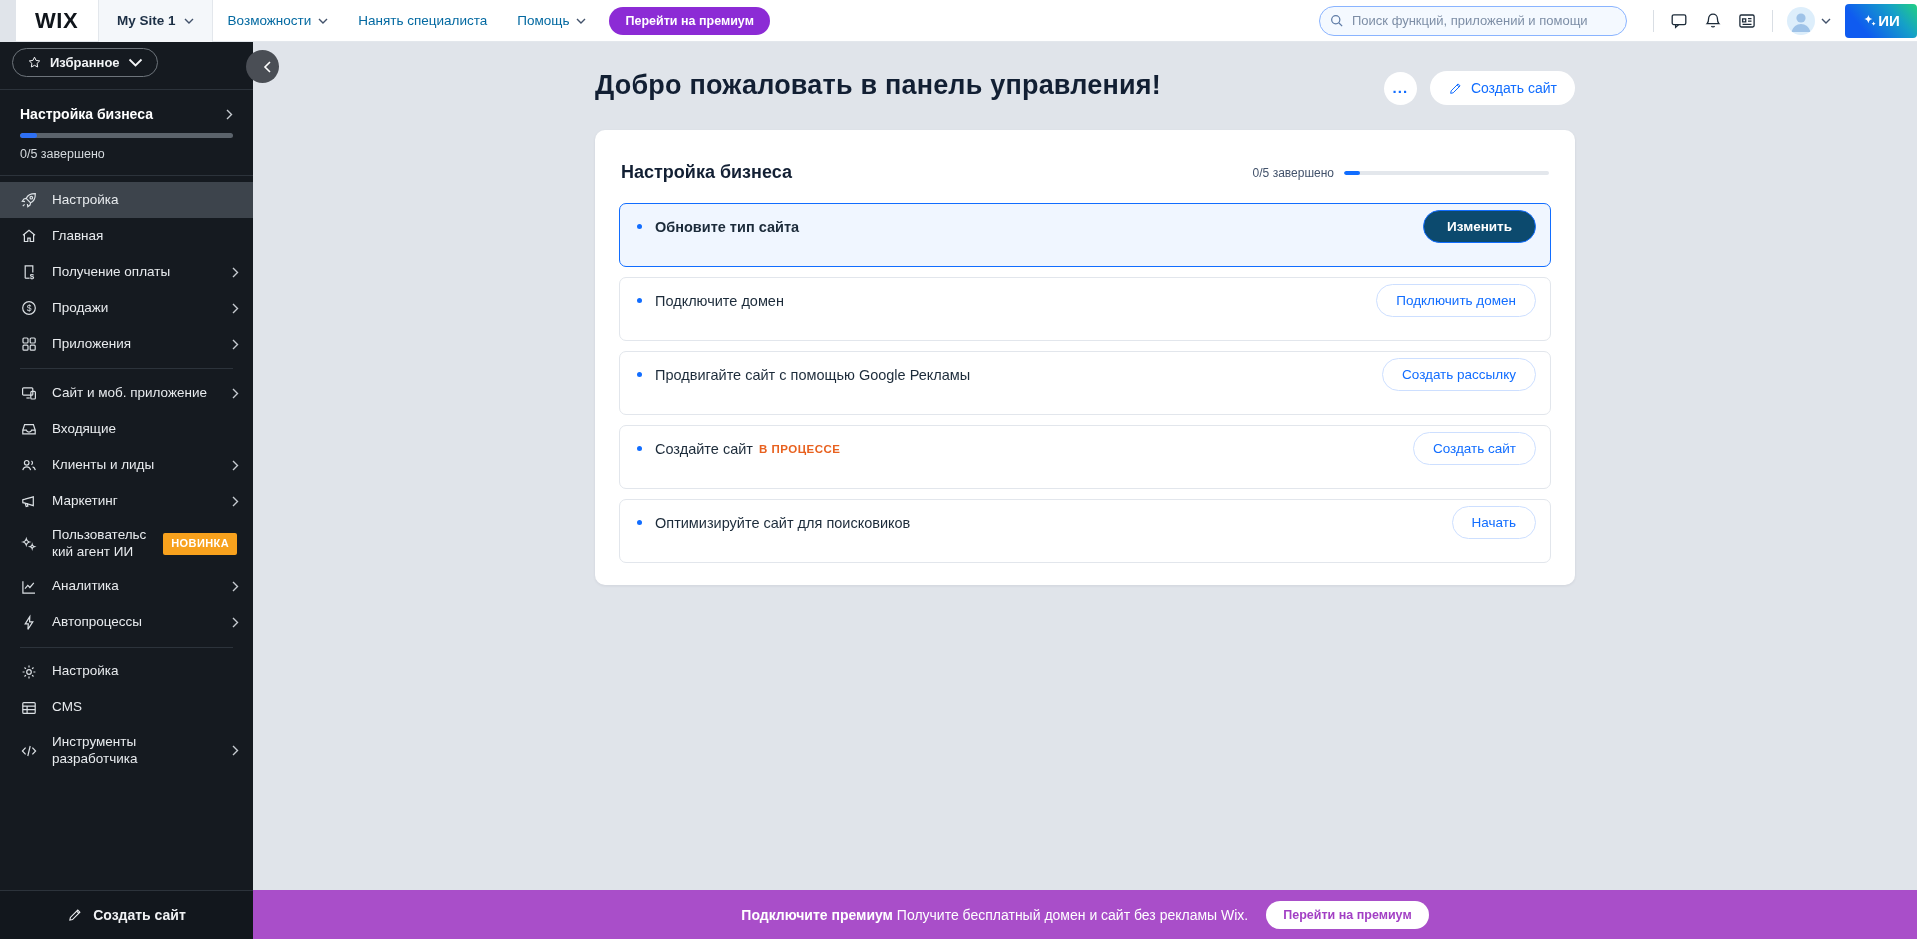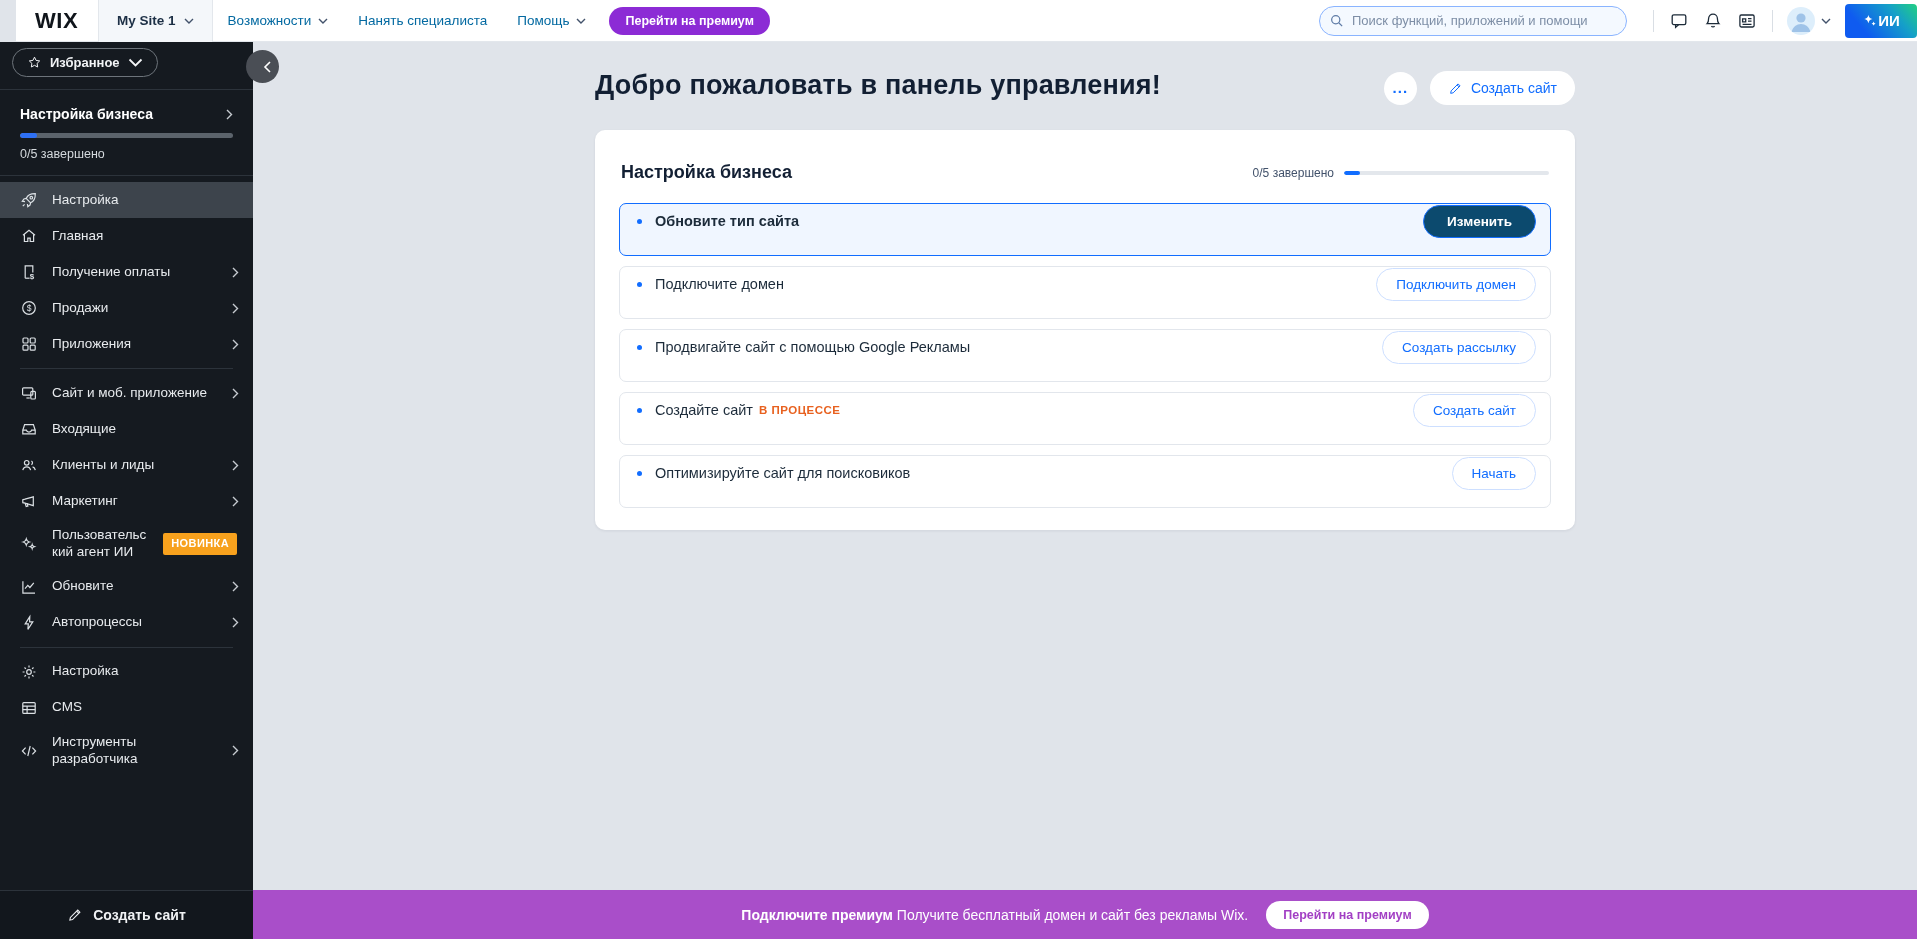--- a/index.html
+++ b/index.html
@@ -98,21 +98,21 @@
   .card { margin-top:25px; background:#fff; border-radius:10px; padding:24px 24px 22px 24px;
           box-shadow:0 1px 3px rgba(20,30,50,.08); }
   .card-head { display:flex; align-items:center; justify-content:space-between; padding:8px 2px 20px 2px; }
   .card-title { font-size:18px; font-weight:700; color:#121f33; }
   .card-progress { display:flex; align-items:center; gap:10px; }
   .card-progress-label { font-size:12px; color:#42526b; }
   .card-track { width:205px; height:4px; border-radius:2px; background:#e3e7ec; overflow:hidden; }
   .card-track > div { height:100%; background:#116dff; border-radius:2px; }
 
   .task-row { display:flex; align-items:center; border:1px solid #e2e6ec; border-radius:7px;
-              background:#fff; height:53px; padding:0 14px 17px 17px; margin-bottom:10px; cursor:pointer; }
+              background:#fff; height:64px; padding:0 14px 17px 17px; margin-bottom:10px; cursor:pointer; }
   .task-row.active { background:#f0f6ff; border-color:#116dff; }
   .task-row:last-child { margin-bottom:0; }
   .task-dot { width:5px; height:5px; border-radius:50%; background:#116dff; margin-right:13px; flex:0 0 auto; }
   .task-label { font-size:14.5px; color:#1c2b3a; }
   .task-row.active .task-label { font-weight:700; }
   .task-status { font-size:11.5px; font-weight:700; letter-spacing:.5px; color:#e8611f; margin-left:6px; }
   .task-spacer { flex:1; }
   .task-btn { font-family:inherit; font-size:13.5px; border-radius:17px; padding:8px 19px; cursor:pointer; }
   .task-btn.outline { background:#fff; border:1px solid #cddfff; color:#116dff; }
   .task-btn.filled { background:#0c4a6e; border:1px solid #116dff; color:#fff; font-weight:600; padding:8px 23px; }
@@ -363,21 +363,21 @@
         <span class="s-label breakall">Пользовательский агент ИИ</span>
         <span class="s-badge">НОВИНКА</span>
       </div>
       <div class="s-item">
         <span class="s-ico">
             <svg viewBox="0 0 18 18">
               <path d="M2.9 3.2v11.9H15"></path>
               <path d="M5 10.6l2.8-3.2 2.1 2.1 3.9-4.6"></path>
             </svg>
           </span>
-        <span class="s-label">Обновите</span>
+        <span class="s-label">Аналитика</span>
         <svg class="s-chev" viewBox="0 0 7 11">
             <path d="M1 1l4.5 4.5L1 10"></path>
           </svg>
       </div>
       <div class="s-item">
         <span class="s-ico">
             <svg viewBox="0 0 18 18">
               <path d="M9.8 2.6L5.2 9.9h3.1L7.9 15.4l4.9-7.6H9.6z"></path>
             </svg>
           </span>

